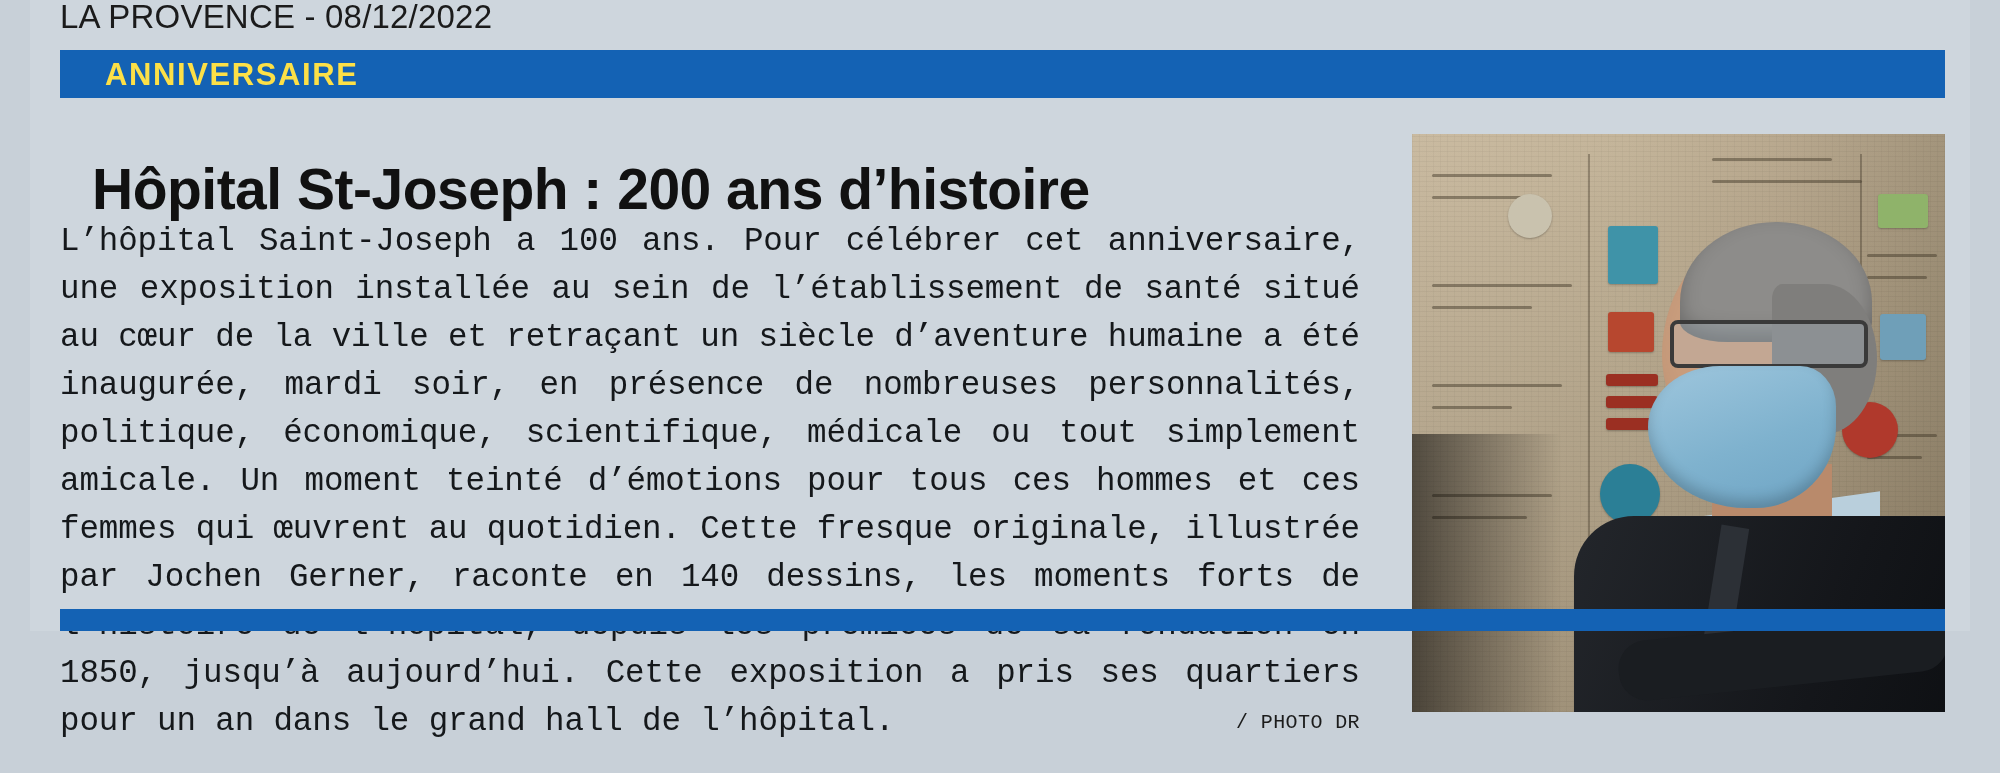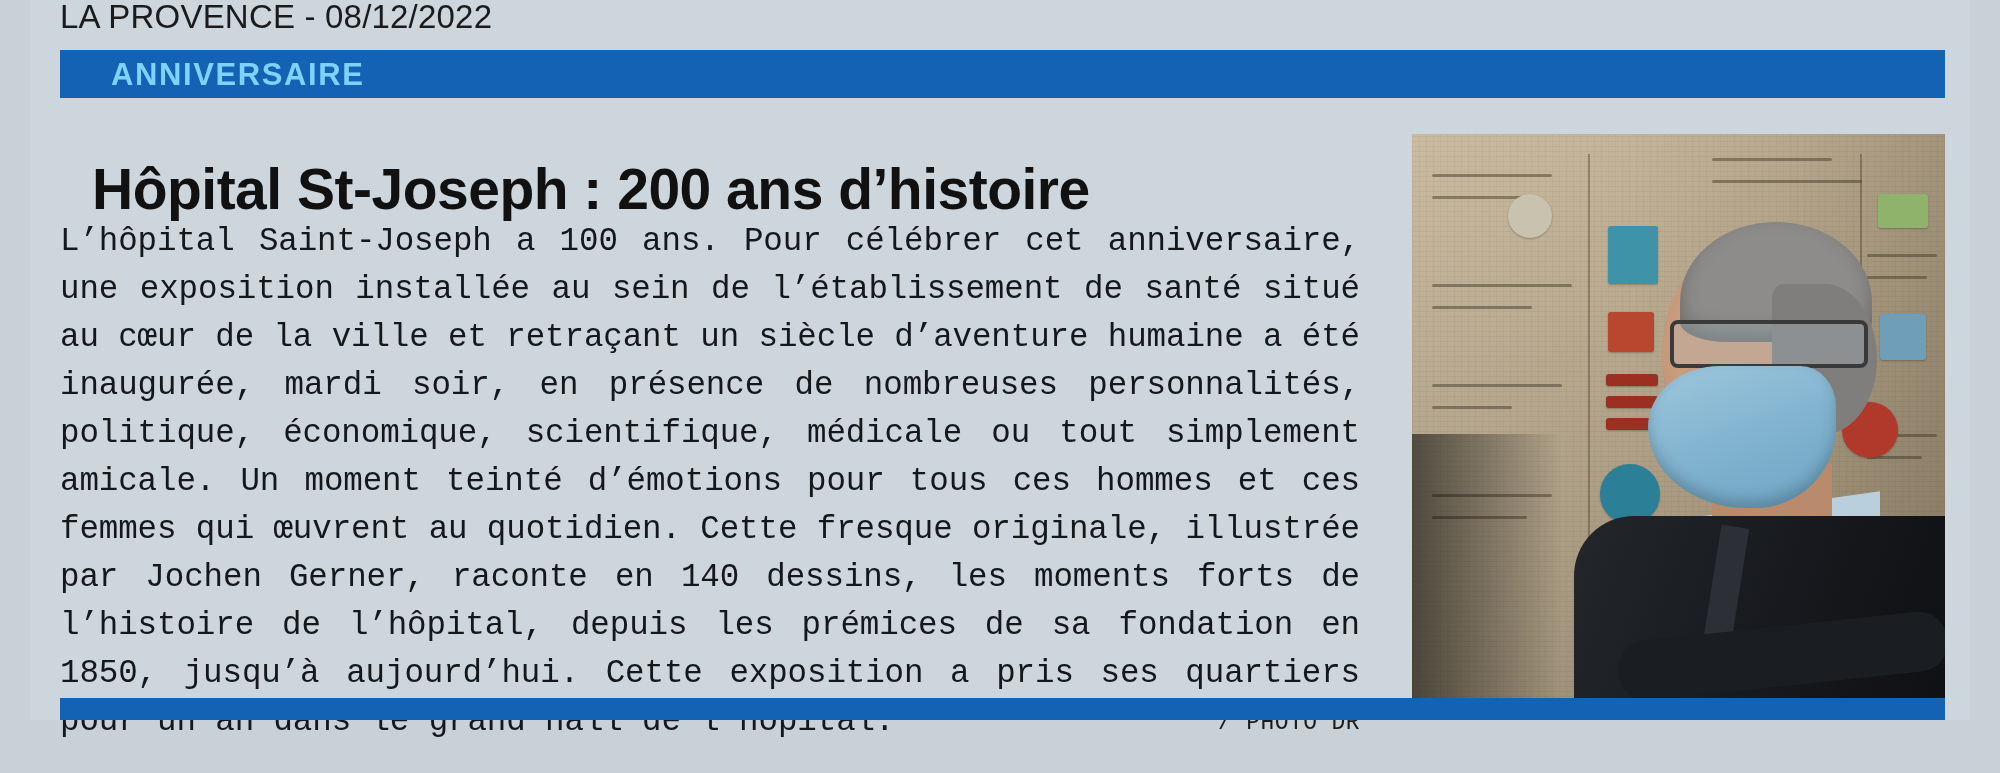--- a/index.html
+++ b/index.html
@@ -20,21 +20,21 @@
     height: 773px;
     background: #c8d0d8;
   }
 
   
   .paper {
     position: absolute;
     left: 30px;
     top: 0;
     width: 1940px;
-    height: 720px;
+    height: 631px;
     background: #ced6dd;
   }
 
   .source-line {
     position: absolute;
     left: 30px;
     top: -2px;
     font-family: "Liberation Sans", sans-serif;
     font-size: 33px;
     letter-spacing: 0.2px;
@@ -45,27 +45,27 @@
   .rubric-bar {
     position: absolute;
     left: 30px;
     top: 50px;
     width: 1885px;
     height: 48px;
     background: #1462b4;
   }
   .rubric-label {
     position: absolute;
-    left: 51px;
+    left: 45px;
     top: 7px;
     font-family: "Liberation Sans", sans-serif;
     font-weight: bold;
     font-size: 31px;
     letter-spacing: 1.6px;
-    color: #7dd3fc;
+    color: #fde047;
     white-space: nowrap;
   }
 
   .headline {
     position: absolute;
     left: 62px;
     top: 120px;
     width: 1270px;
     font-family: "Liberation Sans", sans-serif;
     font-weight: bold;
@@ -86,21 +86,21 @@
     color: #15181b;
     text-align: justify;
     text-justify: inter-word;
     letter-spacing: -0.1px;
   }
 
   .credit {
     position: absolute;
     right: 0;
     bottom: -1px;
-    font-size: 23px;
+    font-size: 20px;
     letter-spacing: 0.4px;
     color: #1b1b1b;
   }
 
   .photo-wrap {
     position: absolute;
     left: 1382px;
     top: 134px;
     width: 533px;
     height: 578px;

